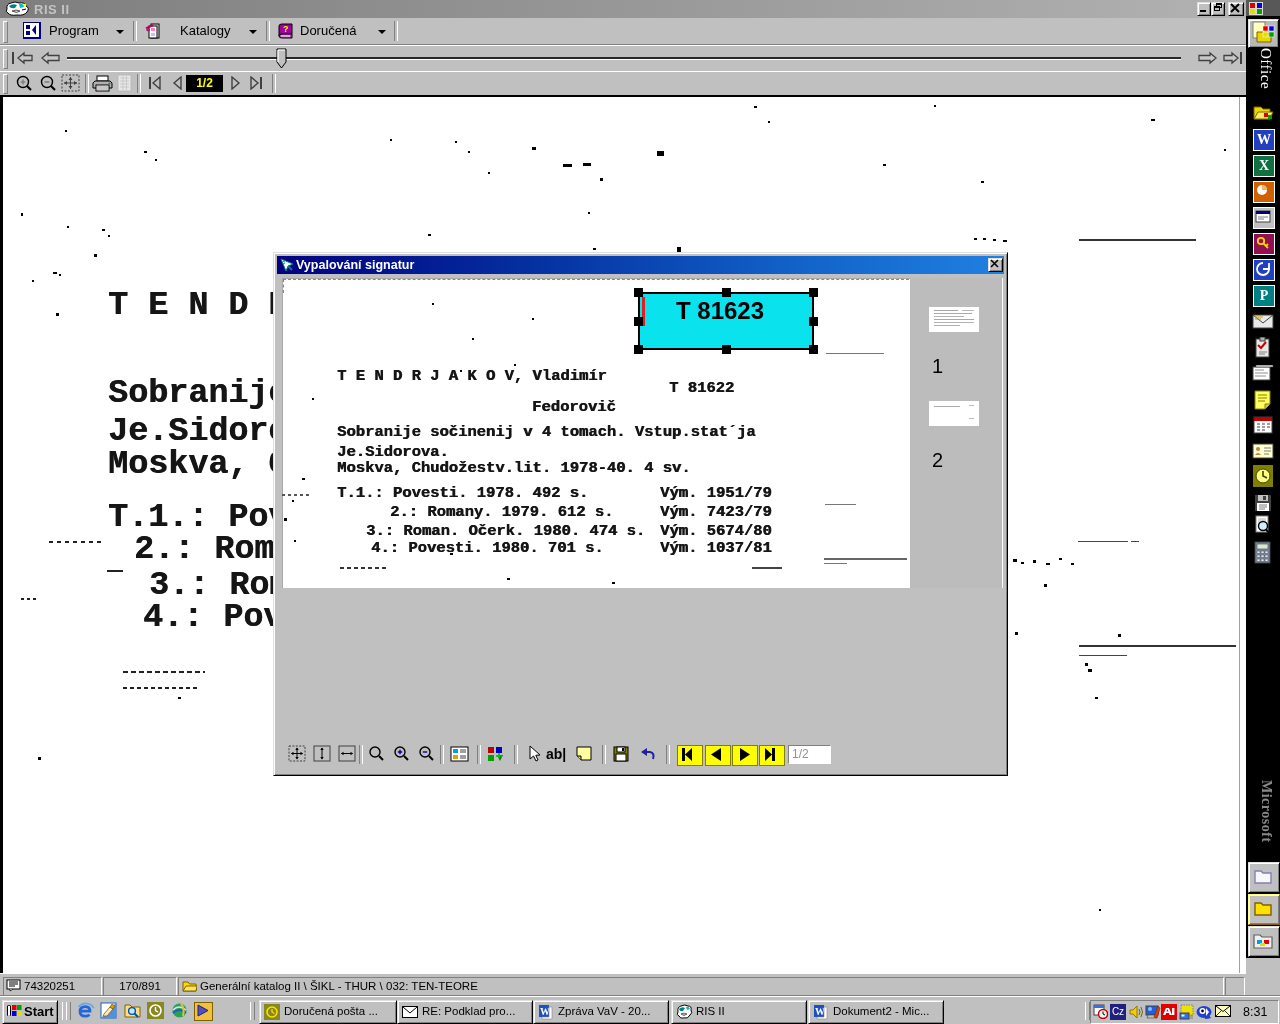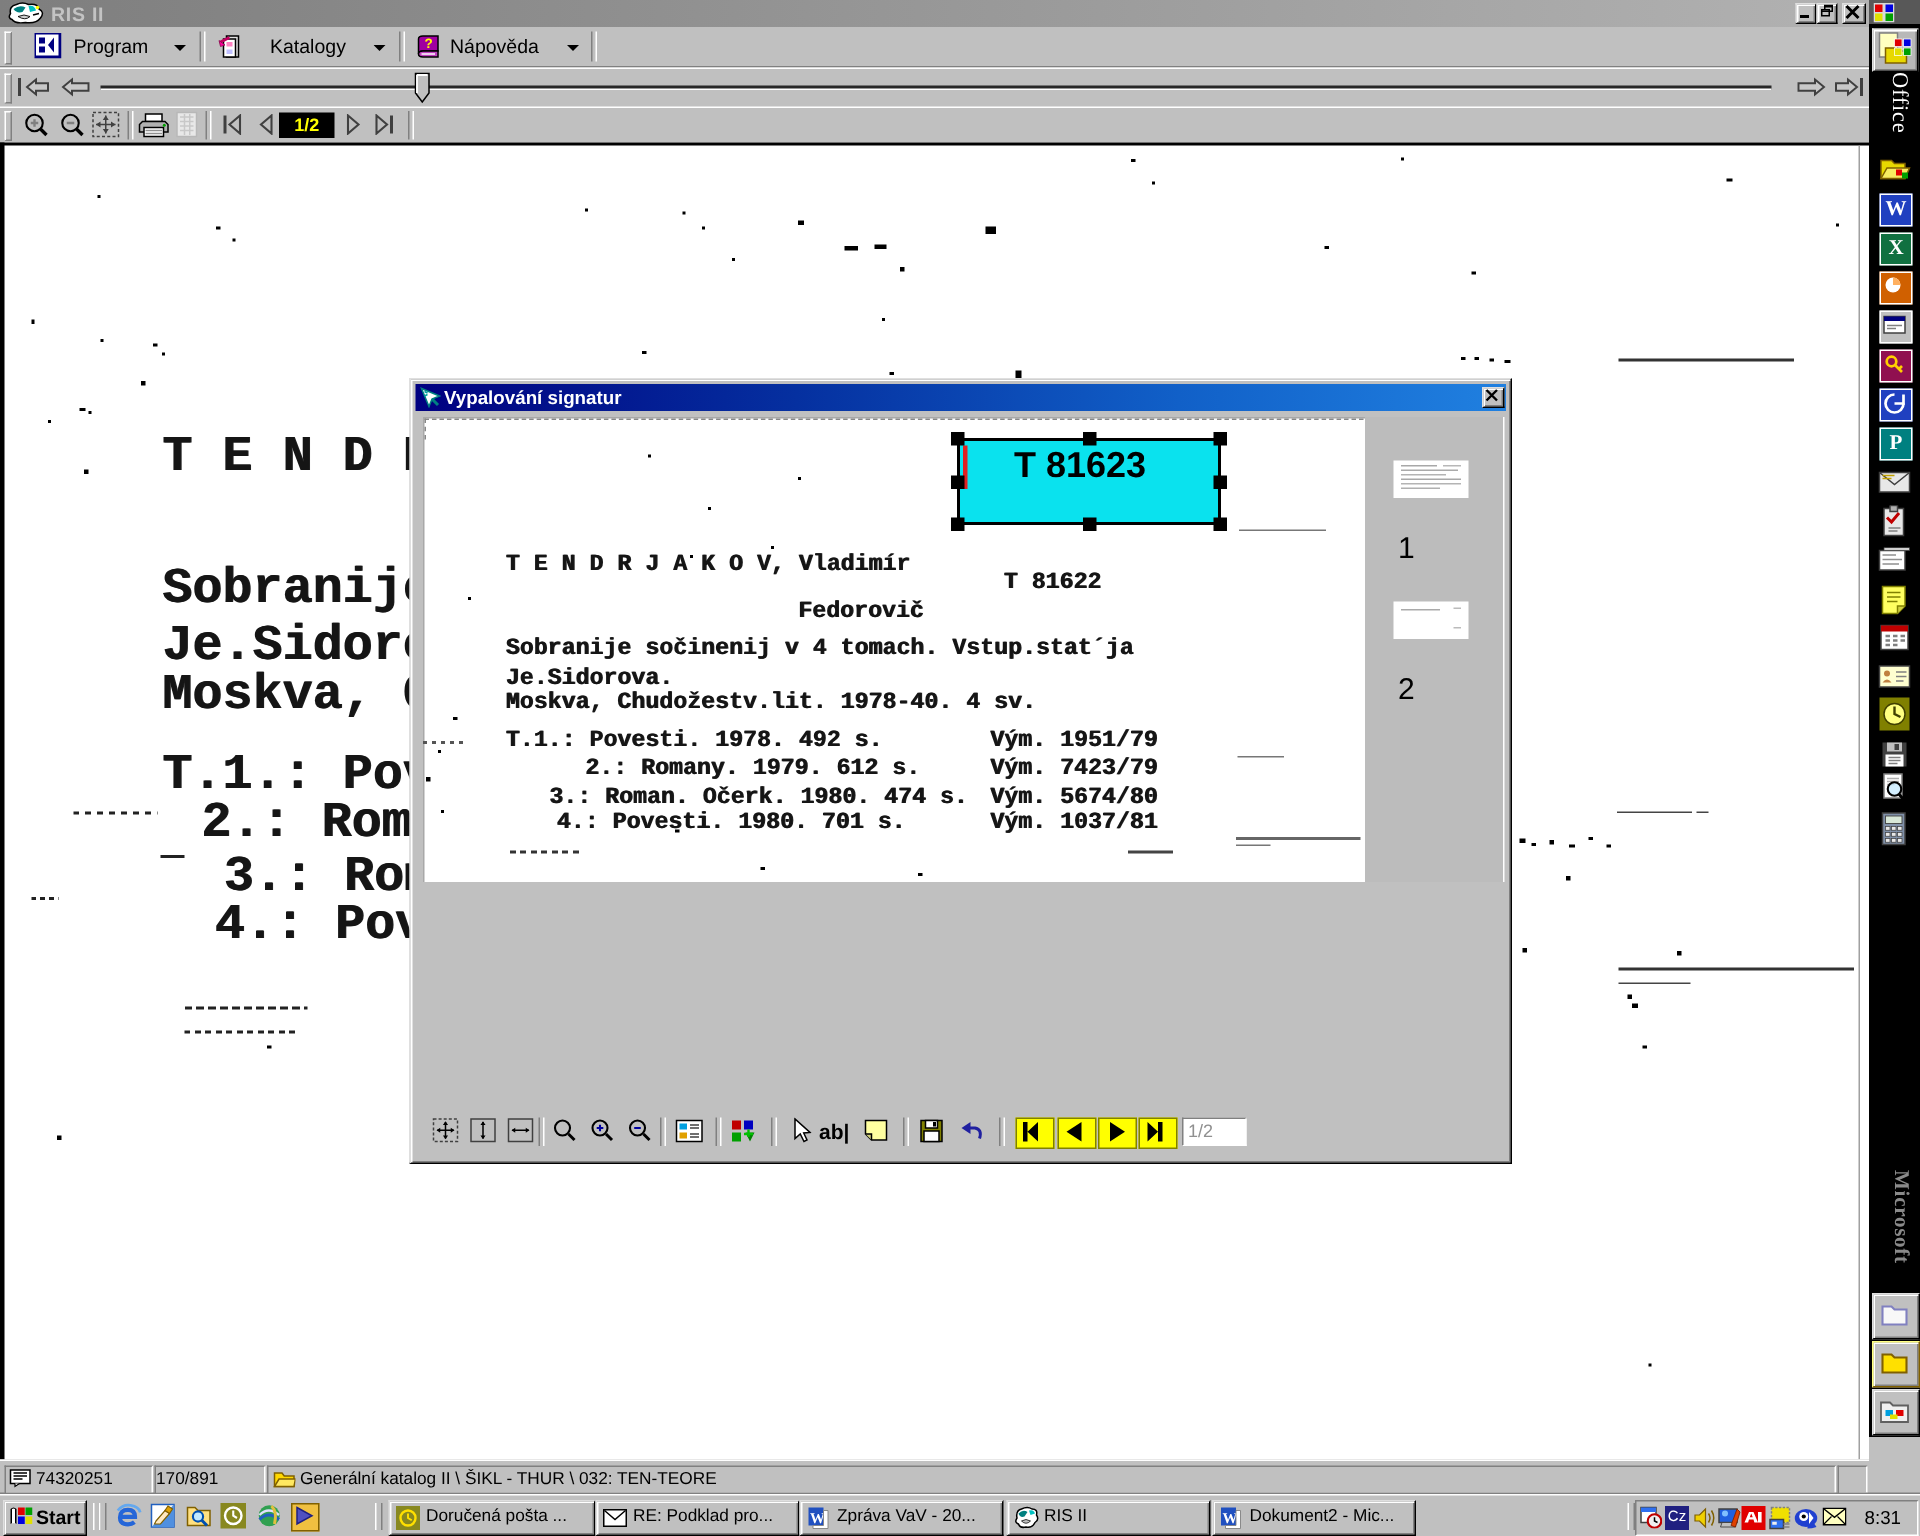--- a/index.html
+++ b/index.html
@@ -80,21 +80,21 @@
     </div>
   <div class="a" style="left:266px;top:3px;width:2px;height:20px;border-left:1px solid #808080;border-right:1px solid #fff;"></div>
   <div class="a" style="left:276px;top:4px;width:20px;height:18px;">
     <svg width="20" height="18" viewBox="0 0 20 18">
         <path d="M3 4 Q3 2 6 2 L16 2 L16 12 L6 12 Q3 12 3 14 Z" fill="#a000a0" stroke="#000"></path>
         <path d="M3 14 Q3 12 6 12 L16 12 L16 16 L6 16 Q3 16 3 14Z" fill="#c040c0" stroke="#000"></path>
         <path d="M5 14 L14 14" stroke="#fff" stroke-width="1"></path>
         <text x="7" y="10" font-size="9" font-weight="bold" fill="#ffff00" font-family="Liberation Sans">?</text>
       </svg>
   </div>
-  <div class="a" style="left:300px;top:5px;font-size:13px;color:#000;">Nápověda</div>
+  <div class="a" style="left:300px;top:5px;font-size:13px;color:#000;">Doručená</div>
   <div class="a" style="left:378px;top:12px;">
       <svg width="9" height="5">
         <path d="M0 0 L8 0 L4 4 Z" fill="#000"></path>
       </svg>
     </div>
   <div class="a" style="left:394px;top:3px;width:2px;height:20px;border-left:1px solid #808080;border-right:1px solid #fff;"></div>
 </div>
 
 <div class="a" style="left:0;top:45px;width:1246px;height:26px;background:#c0c0c0;border-top:1px solid #fff;border-bottom:1px solid #808080;">
   <div class="a" style="left:3px;top:3px;width:3px;height:18px;border-left:1px solid #fff;border-top:1px solid #fff;border-right:1px solid #808080;border-bottom:1px solid #808080;"></div>
@@ -654,21 +654,21 @@
     <div class="a" style="left:2px;top:1px;">
         <svg width="15" height="13" viewBox="0 0 15 13">
           <rect x="1" y="1" width="13" height="9" fill="#fff" stroke="#000"></rect>
           <path d="M3 3 h9 M3 5 h9 M3 7 h6" stroke="#000" stroke-width="1"></path>
           <path d="M4 10 L4 12 L7 10" fill="#fff" stroke="#000" stroke-width="0.8"></path>
         </svg>
       </div>
     <div class="a" style="left:20px;top:2px;font-size:11.5px;color:#000;">74320251</div>
   </div>
   <div class="a sunk" style="left:103px;top:3px;width:72px;height:17px;">
-    <div class="a" style="left:0;top:2px;width:100%;text-align:left;font-size:11.5px;color:#000;">170/891</div>
+    <div class="a" style="left:0;top:2px;width:100%;text-align:center;font-size:11.5px;color:#000;">170/891</div>
   </div>
   <div class="a sunk" style="left:178px;top:3px;width:1044px;height:17px;">
     <div class="a" style="left:3px;top:2px;">
         <svg width="15" height="12" viewBox="0 0 15 12">
           <path d="M1 2 L6 2 L7.5 4 L14 4 L14 11 L1 11 Z" fill="#ffd800" stroke="#806000"></path>
           <path d="M1 11 L4 6 L15 6 L14 11Z" fill="#ffe860" stroke="#806000"></path>
         </svg>
       </div>
     <div class="a" style="left:21px;top:2px;font-size:11.5px;color:#000;">Generální katalog II \ ŠIKL - THUR \ 032: TEN-TEORE</div>
   </div>

